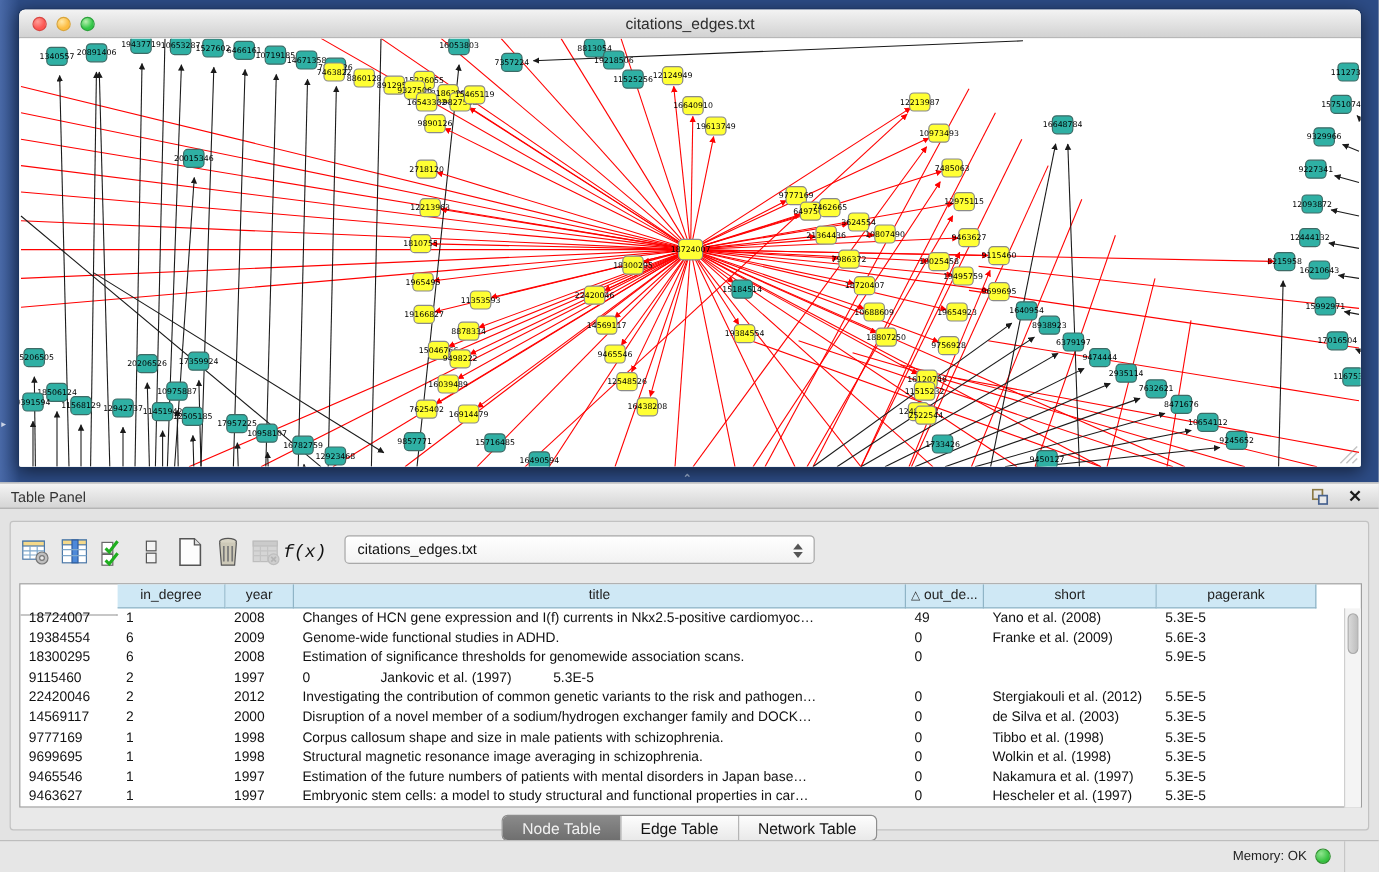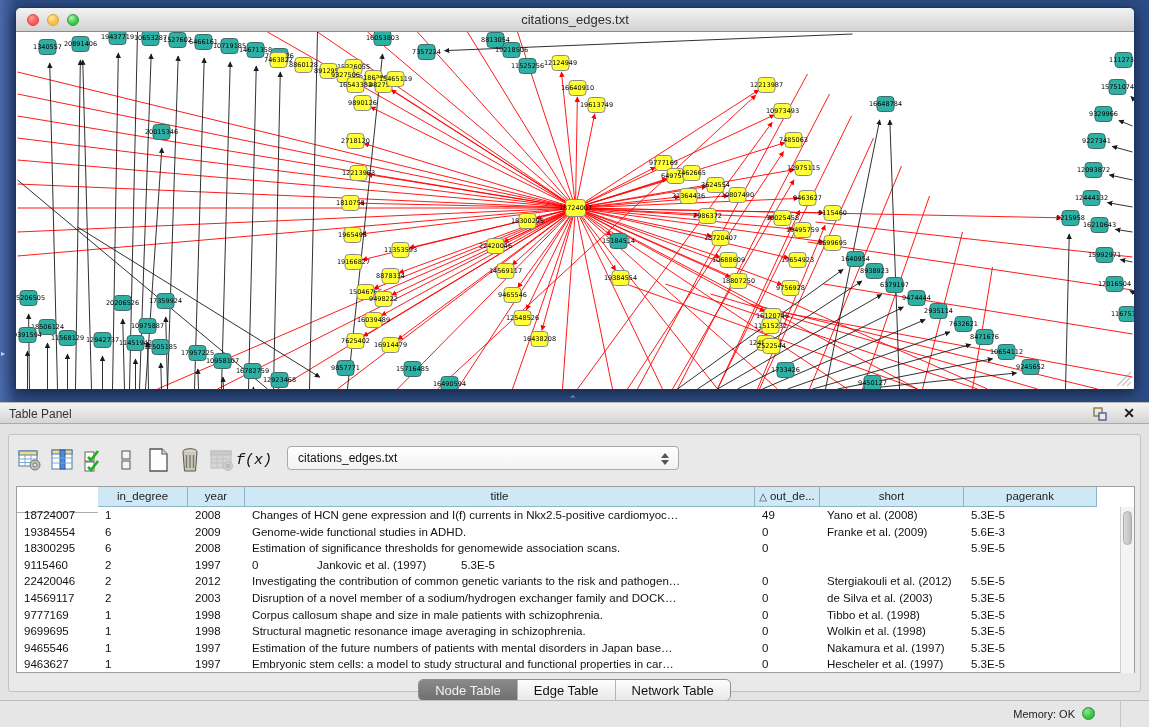--- a/index.html
+++ b/index.html
@@ -68,21 +68,21 @@
   .seg { display:flex; border:1px solid #8e8e8e; border-radius:5px; overflow:hidden; height:22px;
       background:linear-gradient(#fdfdfd,#e9e9e9); box-shadow:0 1px 0 rgba(255,255,255,.7); }
   .seg button { border:none; background:transparent; font-size:13px; padding:0 16px; color:#111;
       border-right:1px solid #b5b5b5; font-family:"Liberation Sans",sans-serif; }
   .seg button:last-child { border-right:none; }
   .seg button.sel { background:linear-gradient(#8a8a8a,#6f6f6f); color:#f2f2f2; }
 
   
   #status-bar { position:absolute; left:0; top:700px; width:1149px; height:27px; background:#e6e6e6;
       border-top:1px solid #bdbdbd; }
-  #mem-wrap { position:absolute; right:54px; top:6px; display:flex; align-items:center; }
+  #mem-wrap { position:absolute; right:40px; top:6px; display:flex; align-items:center; }
   #mem-label { font-size:11px; color:#222; margin-right:7px; }
   #mem-dot { width:13px; height:13px; border-radius:50%; border:1px solid #2e8f2e;
       background:radial-gradient(circle at 35% 30%, #8fe58f,#35c13f 65%); }
   #status-div { position:absolute; right:28px; top:0; width:1px; height:27px; background:#c6c6c6; }
 </style>
 </head>
 <body>
 
 <div id="stage">
 
@@ -849,21 +849,21 @@
               <div class="tcell" style="width: 90px;">2</div>
               <div class="tcell" style="width: 57px;">2012</div>
               <div class="tcell" style="width: 510px;">Investigating the contribution of common genetic variants to the risk and pathogen…</div>
               <div class="tcell" style="width: 65px;">0</div>
               <div class="tcell" style="width: 144px;">Stergiakouli et al. (2012)</div>
               <div class="tcell" style="width: 133px;">5.5E-5</div>
             </div>
             <div class="trow">
               <div class="tcell" style="width: 81px;">14569117</div>
               <div class="tcell" style="width: 90px;">2</div>
-              <div class="tcell" style="width: 57px;">2003</div>
+              <div class="tcell" style="width: 57px;">2000</div>
               <div class="tcell" style="width: 510px;">Disruption of a novel member of a sodium/hydrogen exchanger family and DOCK…</div>
               <div class="tcell" style="width: 65px;">0</div>
               <div class="tcell" style="width: 144px;">de Silva et al. (2003)</div>
               <div class="tcell" style="width: 133px;">5.3E-5</div>
             </div>
             <div class="trow">
               <div class="tcell" style="width: 81px;">9777169</div>
               <div class="tcell" style="width: 90px;">1</div>
               <div class="tcell" style="width: 57px;">1998</div>
               <div class="tcell" style="width: 510px;">Corpus callosum shape and size in male patients with schizophrenia.</div>

